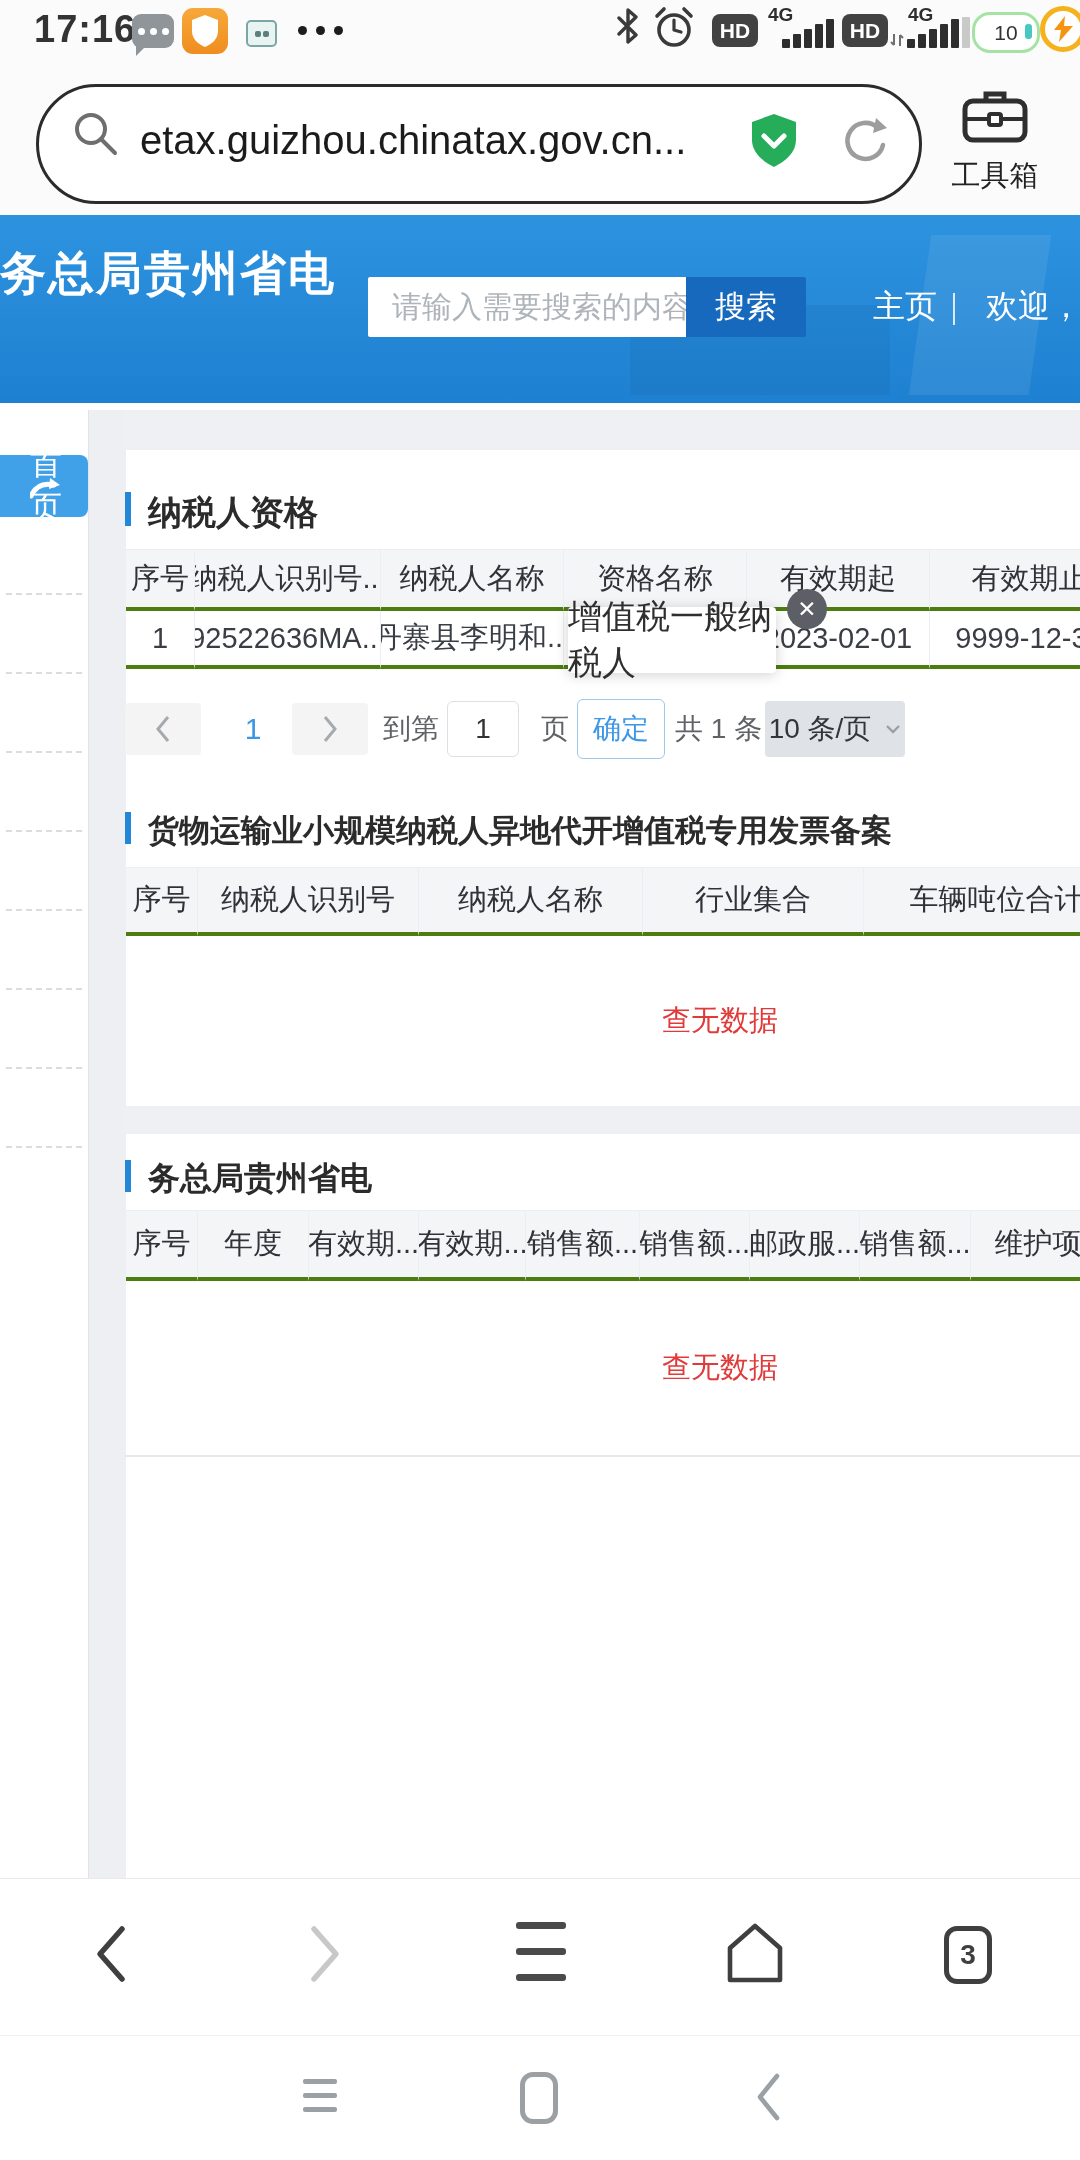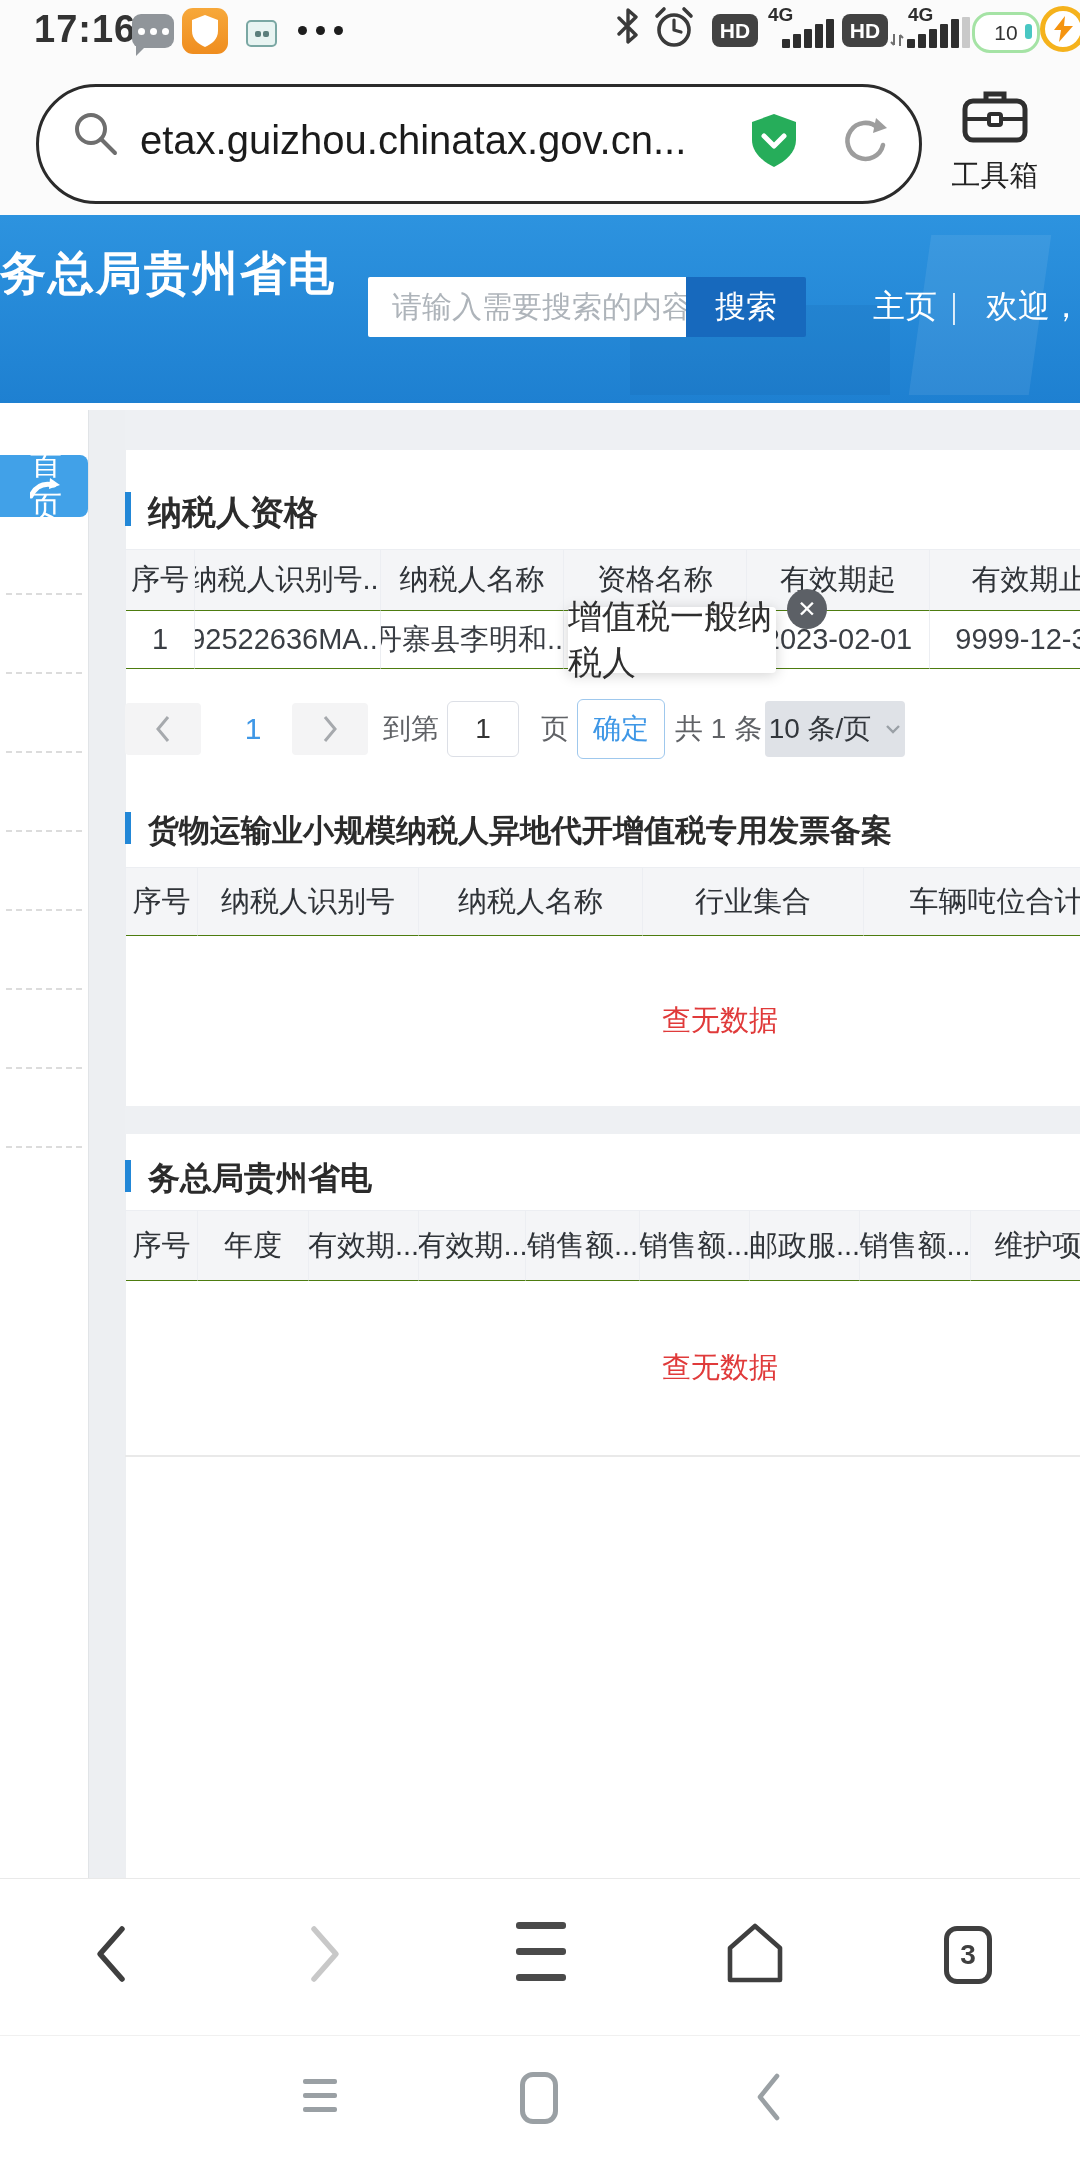--- a/index.html
+++ b/index.html
@@ -61,21 +61,21 @@
   .side-tab{left:0;top:455px;width:88px;height:62px;background:#41a1e8;border-radius:0 8px 8px 0;display:flex;align-items:center}
   .side-tab span{color:#fff;font-size:32px;margin-left:30px;letter-spacing:2px}
   .side-dash{left:6px;width:76px;height:0;border-top:2px dashed #dcdcdc}
 
   
   .sec-bar{width:6px;background:#2287d7}
   .sec-title{font-weight:bold;color:#2b2b2b;white-space:nowrap}
 
   
   .tbl{display:grid;border-top:1px solid #eceef2;border-left:1px solid #eceef2;background:#fff}
-  .th,.td{display:flex;align-items:center;justify-content:center;border-right:1px solid #eceef2;border-bottom:1px solid #4d7c0f;font-size:29px;white-space:nowrap;overflow:hidden}
+  .th,.td{display:flex;align-items:center;justify-content:center;border-right:1px solid #eceef2;border-bottom:4px solid #4d7c0f;font-size:29px;white-space:nowrap;overflow:hidden}
   .th{background:#f4f5f7;color:#2f3338}
   .td{background:#fff;color:#3a3e44}
   .t1{grid-template-columns:69px 186px 183px 183px 183px 200px;grid-auto-rows:61px 58px}
   .t2{grid-template-columns:72px 221px 224px 221px 266px;grid-auto-rows:68px}
   .t3{grid-template-columns:72px 111px 110px 107px 114px 110px 110px 111px 159px;grid-auto-rows:70px}
   .empty-state{left:125px;width:1190px;display:flex;align-items:center;justify-content:center;font-size:29px;color:#e03a3a}
 
   
   .tooltip{left:568px;top:607px;width:208px;height:66px;background:#fff;border-radius:4px;box-shadow:0 2px 14px rgba(0,0,0,.18);display:flex;align-items:center;justify-content:center;font-size:34px;color:#2f2f2f;z-index:5}
   .tooltip-close{left:787px;top:589px;width:40px;height:40px;border-radius:50%;background:#5c6066;color:#fff;font-size:23px;z-index:6}

